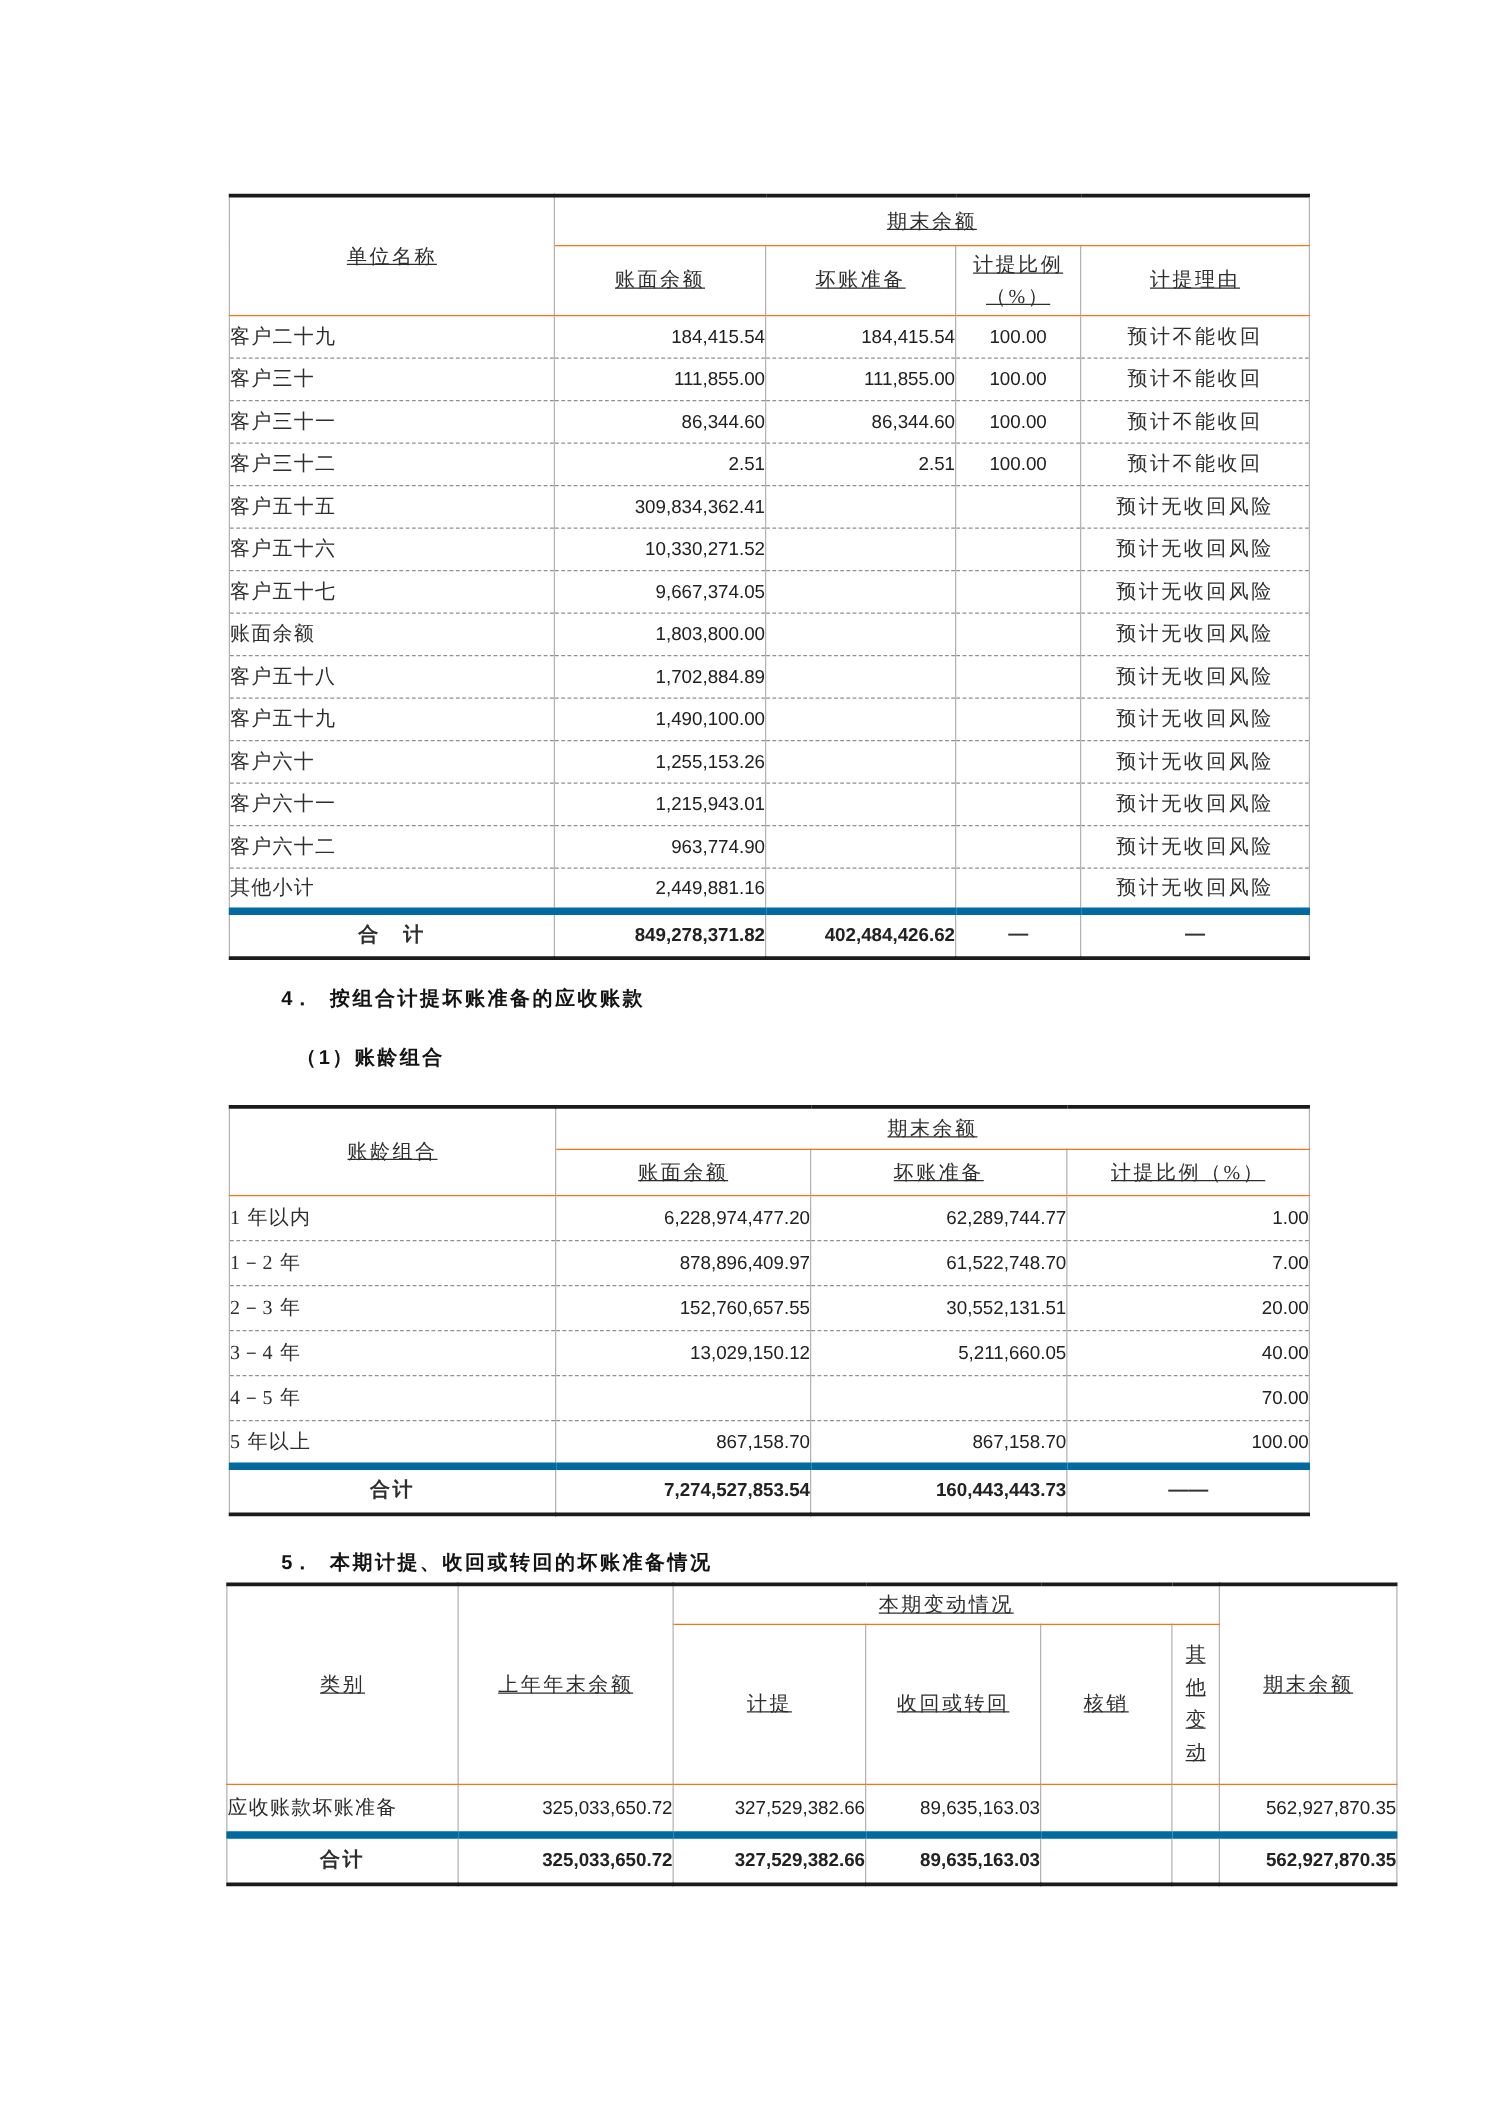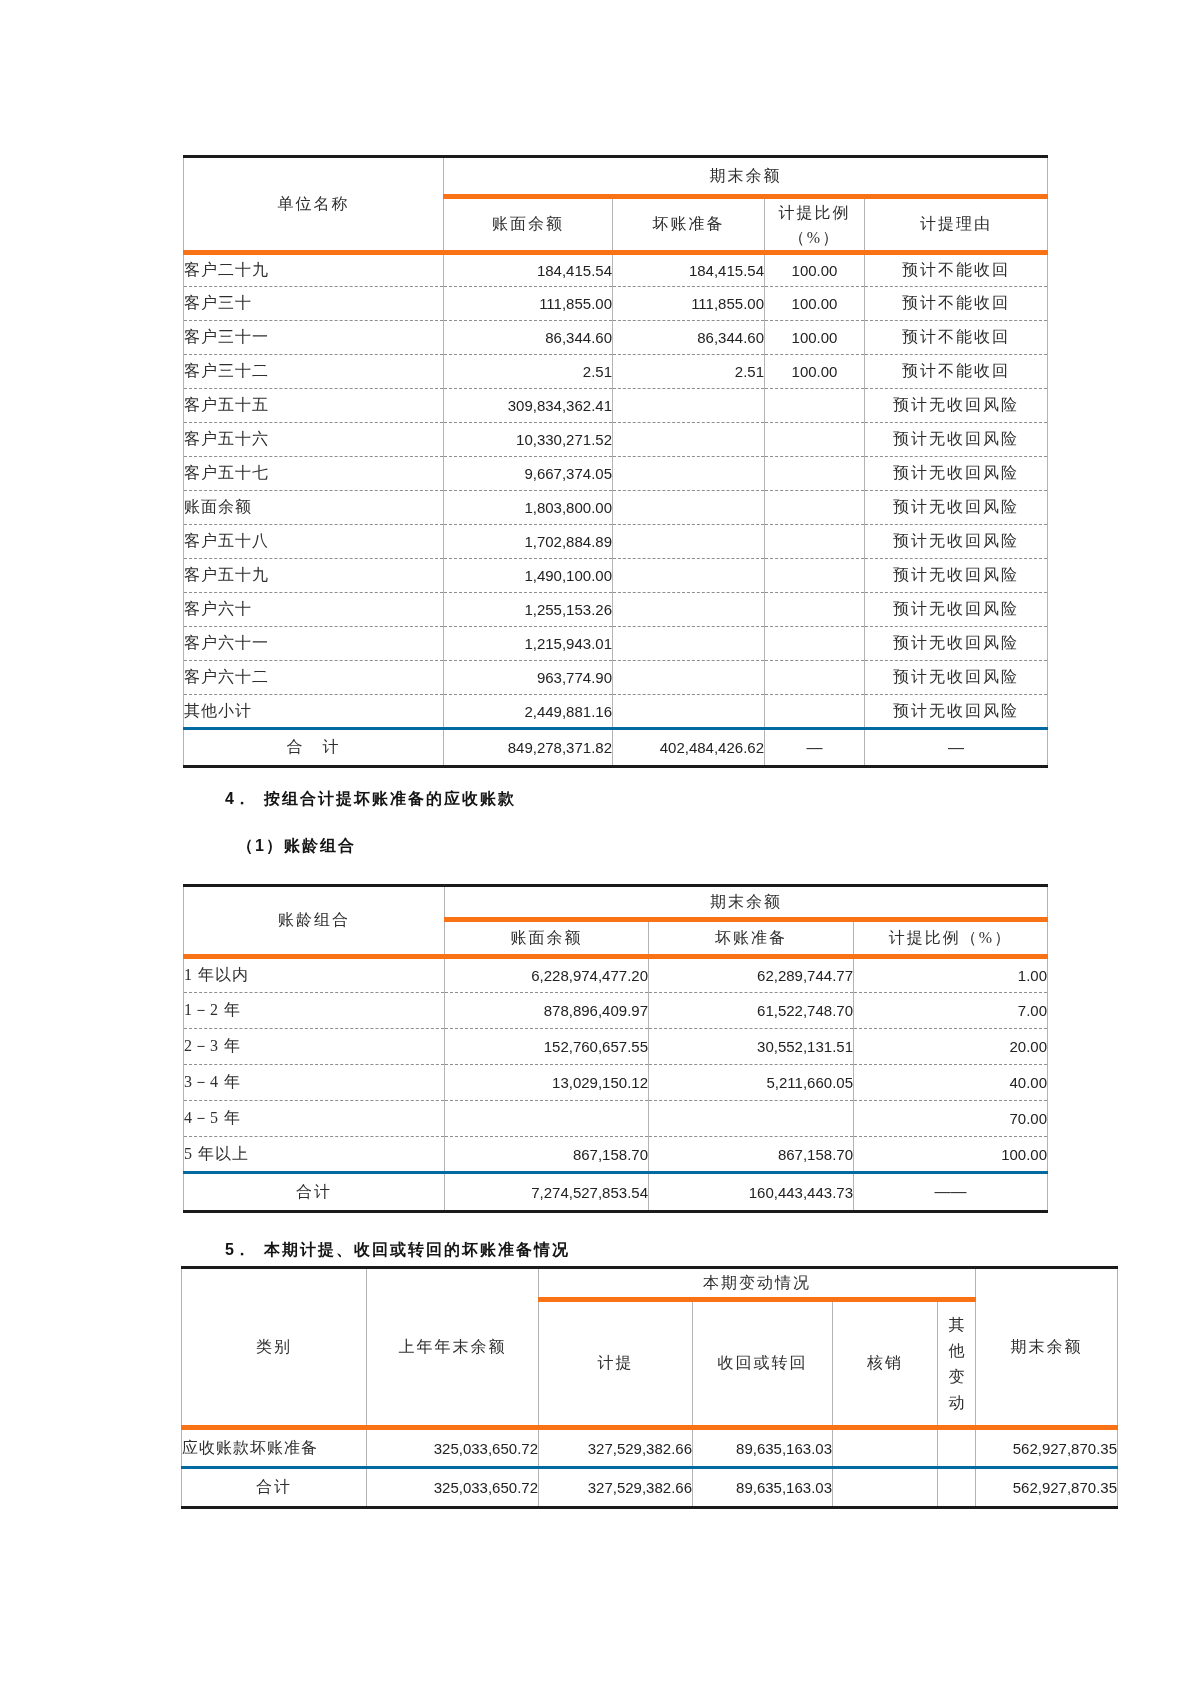--- a/index.html
+++ b/index.html
@@ -12,22 +12,22 @@
   table.t {
     position:absolute; border-collapse:collapse; table-layout:fixed;
     border-top:3px solid #1b1b1b; border-bottom:3px solid #1b1b1b;
     font-size:16px; color:#2e2e2e;
   }
   table.t th, table.t td {
     border-left:1px solid #b3b3b3; border-right:1px solid #b3b3b3;
     border-top:1px dashed #8f8f8f; border-bottom:1px dashed #8f8f8f;
     font-weight:normal; padding:0; overflow:hidden; white-space:nowrap;
   }
-  table.t thead th { border-bottom:5px solid #f97316; letter-spacing:2px; text-align:center; }
-  table.t tr.total td { border-top:3px solid #0369a1; }
+  table.t thead th { border-bottom:1px solid #f97316; letter-spacing:2px; text-align:center;text-decoration:underline; }
+  table.t tr.total td { border-top:6px solid #0369a1;font-weight:bold; }
   .lbl   { text-align:left; padding-left:14px; letter-spacing:1px;margin-left:16px; }
   .ctr   { text-align:center; letter-spacing:2px; }
   .num   { text-align:right; padding-right:12px; font-family:"Liberation Sans", sans-serif; font-size:15px; color:#222; letter-spacing:0; }
   .ratio-c { text-align:center; font-family:"Liberation Sans", sans-serif; font-size:15px; color:#222; }
   .dash  { text-align:center; font-family:"Liberation Sans", sans-serif; color:#333; }
   .boldlbl { font-weight:bold; }
   .two-line div { line-height:25px; }
   .vert { width:18px; margin:0 auto; word-break:break-all; line-height:26px; text-align:center; letter-spacing:0; white-space:normal; }
   .heading {
     position:absolute; font-family:"Liberation Sans", sans-serif;

